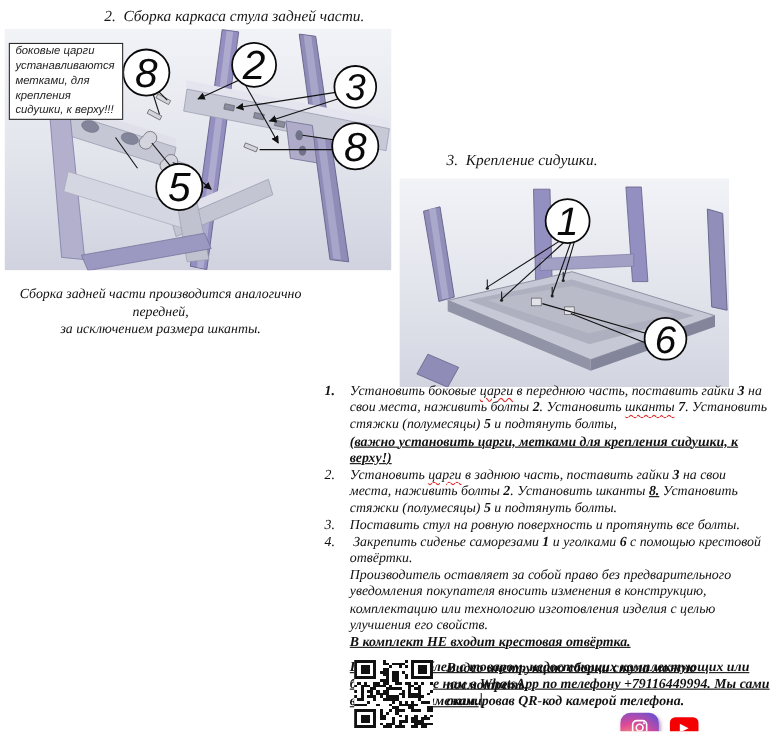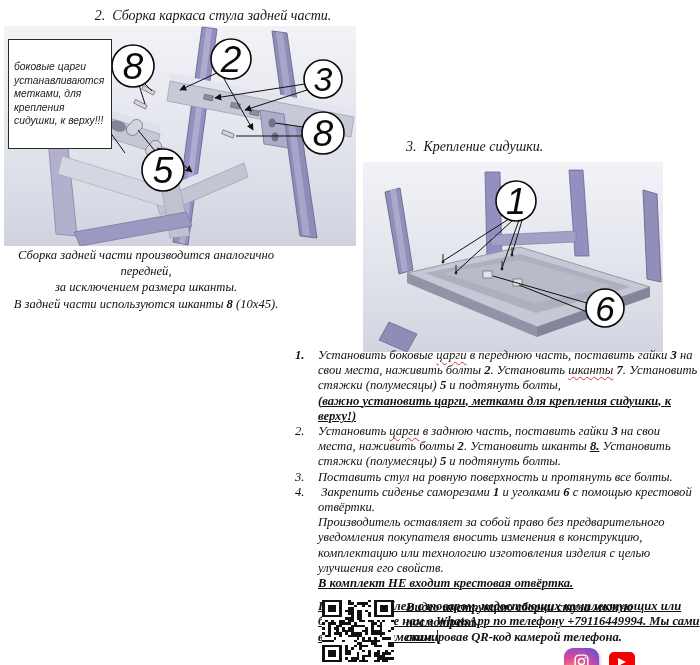--- a/index.html
+++ b/index.html
@@ -5,40 +5,40 @@
   html,body{margin:0;padding:0;}
   body{background:#fff;}
   .page{
     position:relative;width:700px;height:665px;background:#ffffff;overflow:hidden;
     font-family:"Liberation Serif", serif;color:#111;font-style:italic;
   }
   .abs{position:absolute;}
   .title{font-size:14px;color:#151515;}
   .title1{left:58px;top:8px;width:310px;text-align:center;}
   .title2{left:406px;top:139px;}
-  .rear-note{left:0;top:247px;width:292px;text-align:center;font-size:12.6px;line-height:16.2px;}
+  .rear-note{left:0;top:259px;width:292px;text-align:center;font-size:12.6px;line-height:16.2px;}
   
   .right-col{left:295px;top:348px;width:404px;font-size:12.6px;line-height:15.2px;}
   .step{display:flex;margin:0;}
   .step-num{flex:none;width:23px;}
   .step-num.bold{font-weight:bold;}
   .step-body{flex:1;}
   .note-block{margin-left:23px;}
   .wa-block{margin-left:23px;margin-top:8px;width:382px;}
   .b{font-weight:bold;}
   .u{text-decoration-line:underline;text-decoration-thickness:1.4px;}
   .w{text-decoration-line:underline;text-decoration-style:wavy;text-decoration-color:#e03030;text-decoration-thickness:1px;text-underline-offset:2px;margin-top:12px;}
   .cursor-bar{display:inline-block;width:1px;height:13px;background:#222;margin-left:2px;vertical-align:-2px;}
   
   .diagram{overflow:hidden;}
   .d1{left:4px;top:26px;width:352px;height:220px;}
   .d2{left:363px;top:162px;width:300px;height:190px;}
   .callout-box{
     position:absolute;left:4px;top:13px;width:92px;
-    border:1.6px solid #2a2a2a;background:#fff;padding:20px 5px;
+    border:1.6px solid #2a2a2a;background:#fff;padding:0 5px;
     font-family:"Liberation Sans", sans-serif;font-size:10.3px;line-height:13.5px;color:#222;
   }
   .circ-digit{font-family:"Liberation Sans", sans-serif;font-weight:400;fill:#0a0a0a;}
   
   .qr-row{left:322px;top:600px;display:flex;align-items:flex-start;}
   .qr-svg{flex:none;}
   .video-text{margin-left:12px;width:300px;font-size:12.6px;line-height:15px;font-weight:bold;}
   .icon-row{display:flex;gap:10px;margin-top:3px;margin-left:158px;align-items:center;}
   .ig{width:35px;height:27px;border-radius:9px;position:relative;
       background:radial-gradient(circle at 28% 115%, #fdc468 8%, #df4996 52%, #5b51d8 96%);
@@ -142,21 +142,20 @@
         <circle cx="159" cy="144" r="21" fill="#fff" stroke="#0a0a0a" stroke-width="1.6"></circle>
         <text class="circ-digit" x="159" y="157" font-size="37" text-anchor="middle">5</text>
       </g>
     </svg>
     <div class="callout-box">боковые царги устанавливаются метками, для крепления сидушки, к верху!!!</div>
   </div>
 
   <div class="abs rear-note">
     <div><span>Сборка задней части производится аналогично передней,</span></div>
     <div><span>за исключением размера шканты.</span></div>
-    <div><span>В задней части используются шканты </span><span class="b">8</span><span> (10x45).</span></div>
   </div>
 
   <div class="abs title title2">3.&nbsp; Крепление сидушки.</div>
 
   <div class="abs diagram d2">
     <svg width="300" height="190" viewBox="0 0 300 190">
       <defs>
         <linearGradient id="g2" x1="0" y1="0" x2="0" y2="1">
           <stop offset="0" stop-color="#f2f3f7"></stop>
             <stop offset="0.55" stop-color="#e2e4ec"></stop>

